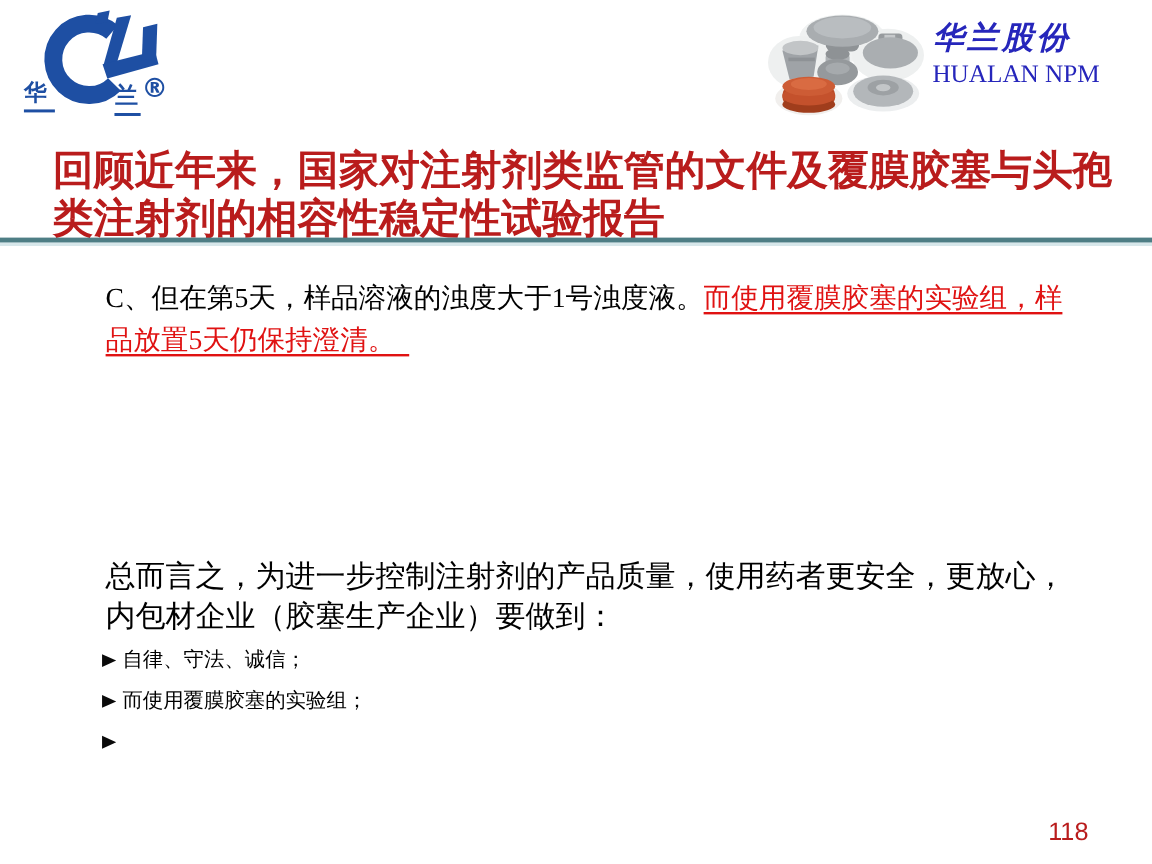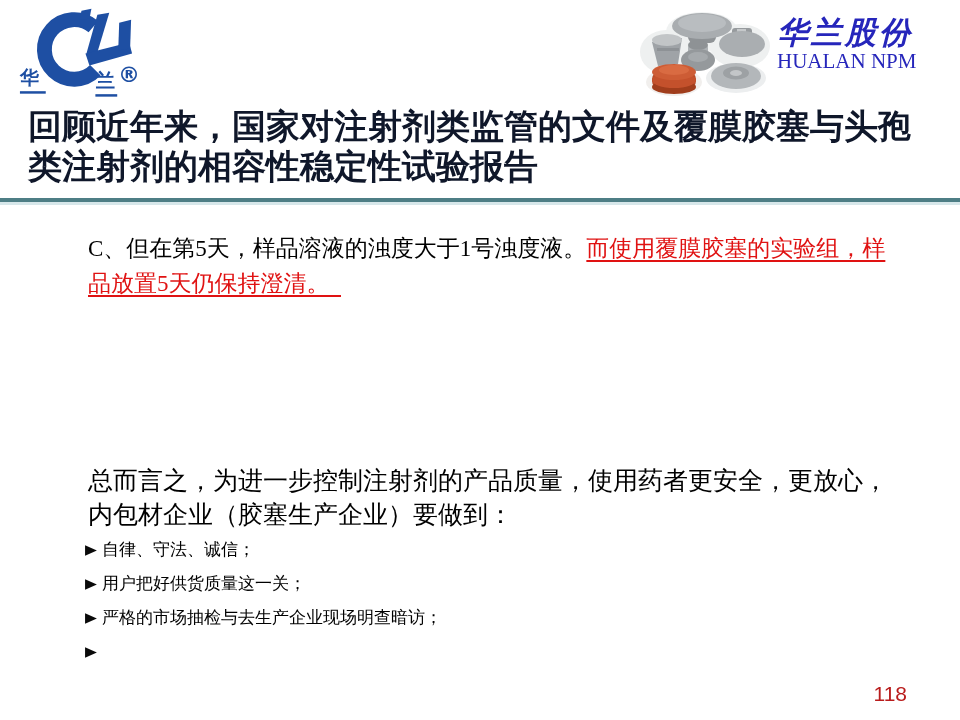--- a/index.html
+++ b/index.html
@@ -12,27 +12,27 @@
   .logo svg{position:absolute;left:0;top:0;}
   .logo .cn-char{position:absolute;font-family:"DejaVu Sans","Liberation Sans",sans-serif;
     font-weight:bold;font-size:19px;color:#1e4fa3;line-height:1;}
   .logo .char-left{left:8px;top:66px;}
   .logo .char-right{left:84px;top:69px;}
   .logo .reg-mark{position:absolute;left:106px;top:60px;font-size:22px;color:#1e4fa3;
     font-family:"DejaVu Sans","Liberation Sans",sans-serif;font-weight:bold;}
   .product-photo{position:absolute;left:636px;top:2px;width:140px;height:96px;}
   .brand{position:absolute;left:777px;top:14px;width:165px;}
   .brand-cn{font-family:"DejaVu Serif","Liberation Serif",serif;font-style:italic;
-    font-weight:900;font-size:31px;line-height:36px;color:#2626bb;letter-spacing:3px;white-space:nowrap;}
+    font-weight:900;font-size:26px;line-height:36px;color:#2626bb;letter-spacing:3px;white-space:nowrap;}
   .brand-en{font-family:"Liberation Serif","DejaVu Serif",serif;font-weight:normal;
     font-size:21px;line-height:23px;color:#2626bb;white-space:nowrap;}
   
-  .title{position:absolute;left:28px;top:106px;width:908px;margin:0;
+  .title{position:absolute;left:28px;top:106px;width:908px;margin:16px;
     font-family:"Liberation Sans","DejaVu Sans",sans-serif;font-weight:800;
-    font-size:34px;line-height:40px;color:#0f172a;white-space:pre-line;letter-spacing:0;}
+    font-size:34px;line-height:40px;color:#b91c1c;white-space:pre-line;letter-spacing:0;}
   .divider{position:absolute;left:0;top:198px;width:960px;height:4px;background:#4e7e85;
     box-shadow:0 3px 0 rgba(110,170,178,.28);}
   
   .para{position:absolute;left:88px;width:798px;margin:0;font-size:23px;line-height:35px;}
   .para-c{top:231px;}
   .para-d{top:320px;}
   .red{color:#e01212;}
   .u{text-decoration:underline;text-decoration-thickness:2px;text-underline-offset:4px;}
   .summary{position:absolute;left:88px;top:464px;width:815px;margin:0;
     font-size:25px;line-height:34px;white-space:pre-line;}
@@ -123,29 +123,21 @@
           </svg>
         </span>
       <span>自律、守法、诚信；</span>
     </li>
     <li class="bullet-row">
       <span class="arrow">
           <svg width="15" height="15" viewBox="0 0 14 14">
             <path d="M1 2 L12 7 L1 12 Z" fill="#0a0a0a"></path>
           </svg>
         </span>
-      <span>用户把好供货质量这一关；</span>
-    </li>
-    <li class="bullet-row">
-      <span class="arrow">
-          <svg width="15" height="15" viewBox="0 0 14 14">
-            <path d="M1 2 L12 7 L1 12 Z" fill="#0a0a0a"></path>
-          </svg>
-        </span>
-      <span>严格的市场抽检与去生产企业现场明查暗访；</span>
+      <span>而使用覆膜胶塞的实验组；</span>
     </li>
     <li class="bullet-row">
       <span class="arrow">
           <svg width="15" height="15" viewBox="0 0 14 14">
             <path d="M1 2 L12 7 L1 12 Z" fill="#0a0a0a"></path>
           </svg>
         </span>
     </li>
   </ul>
 

